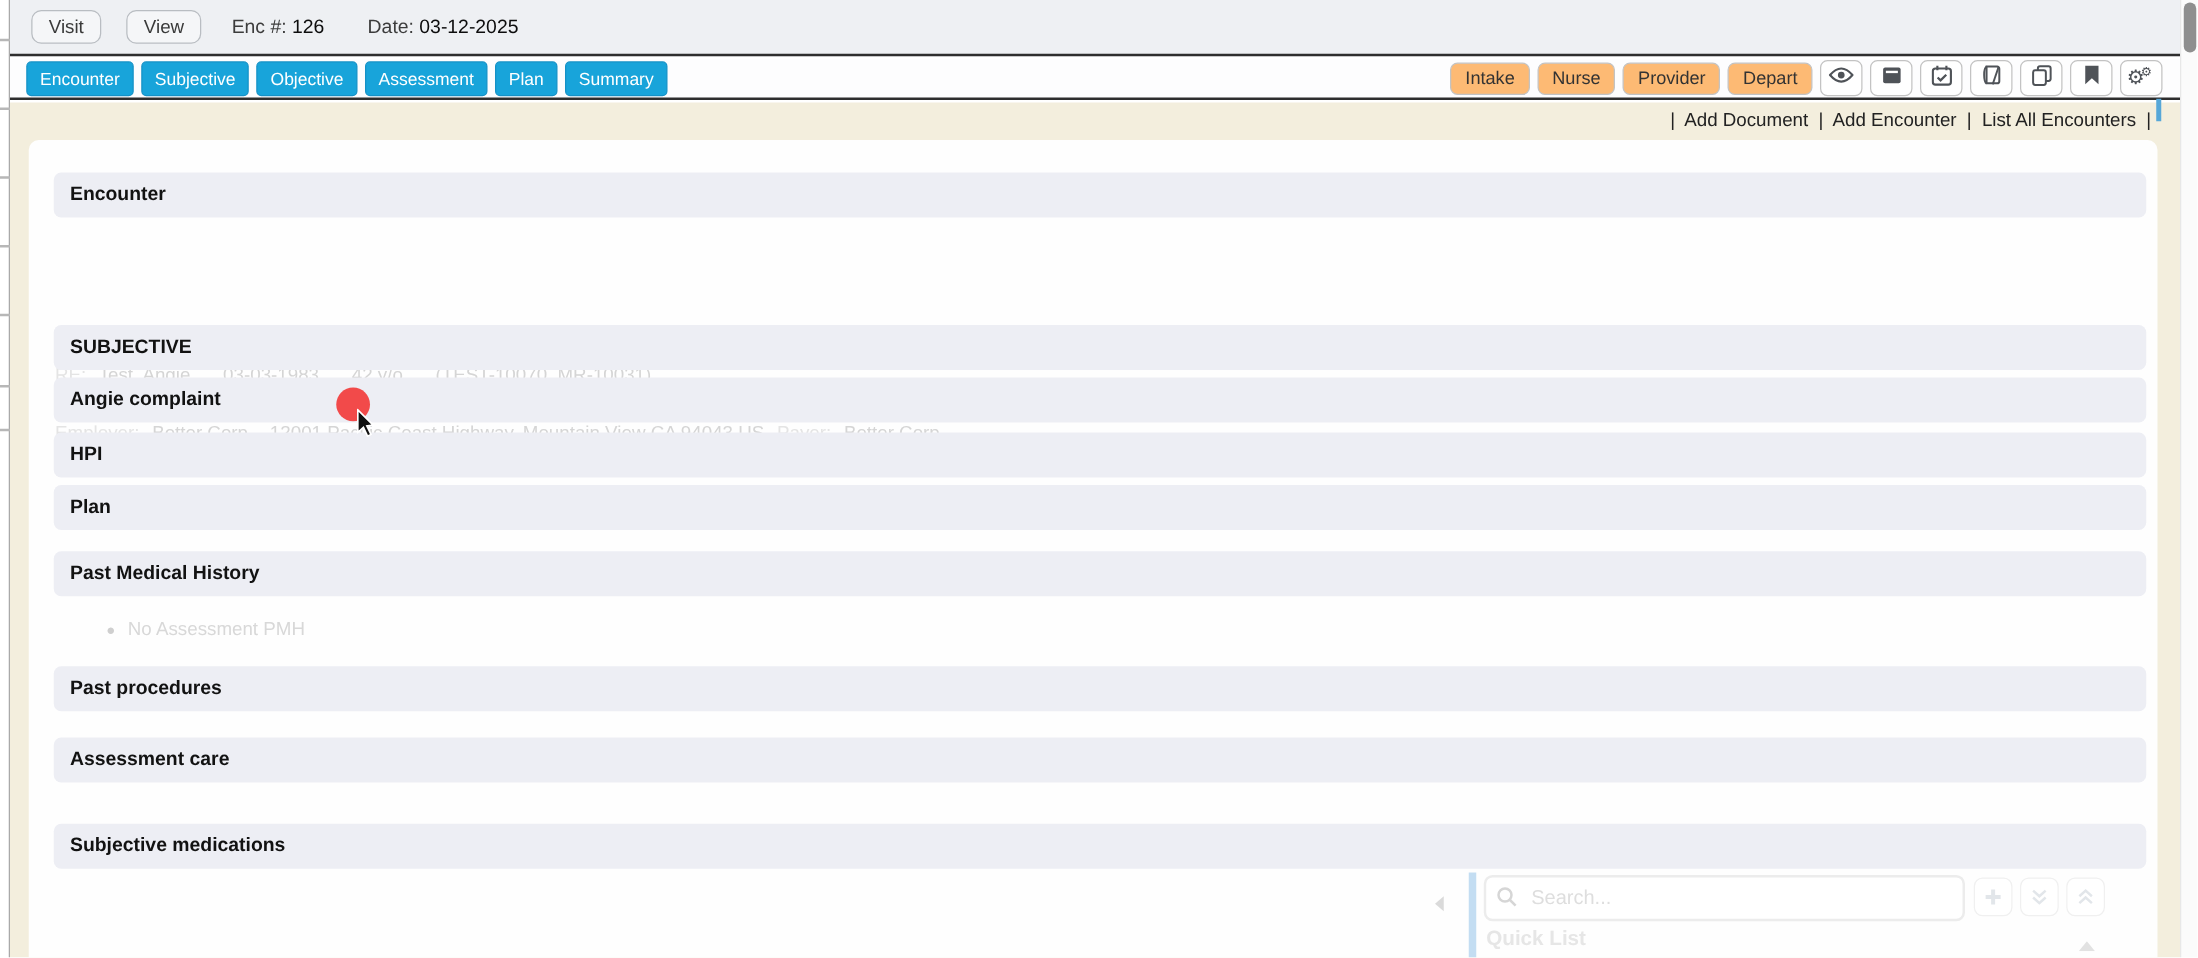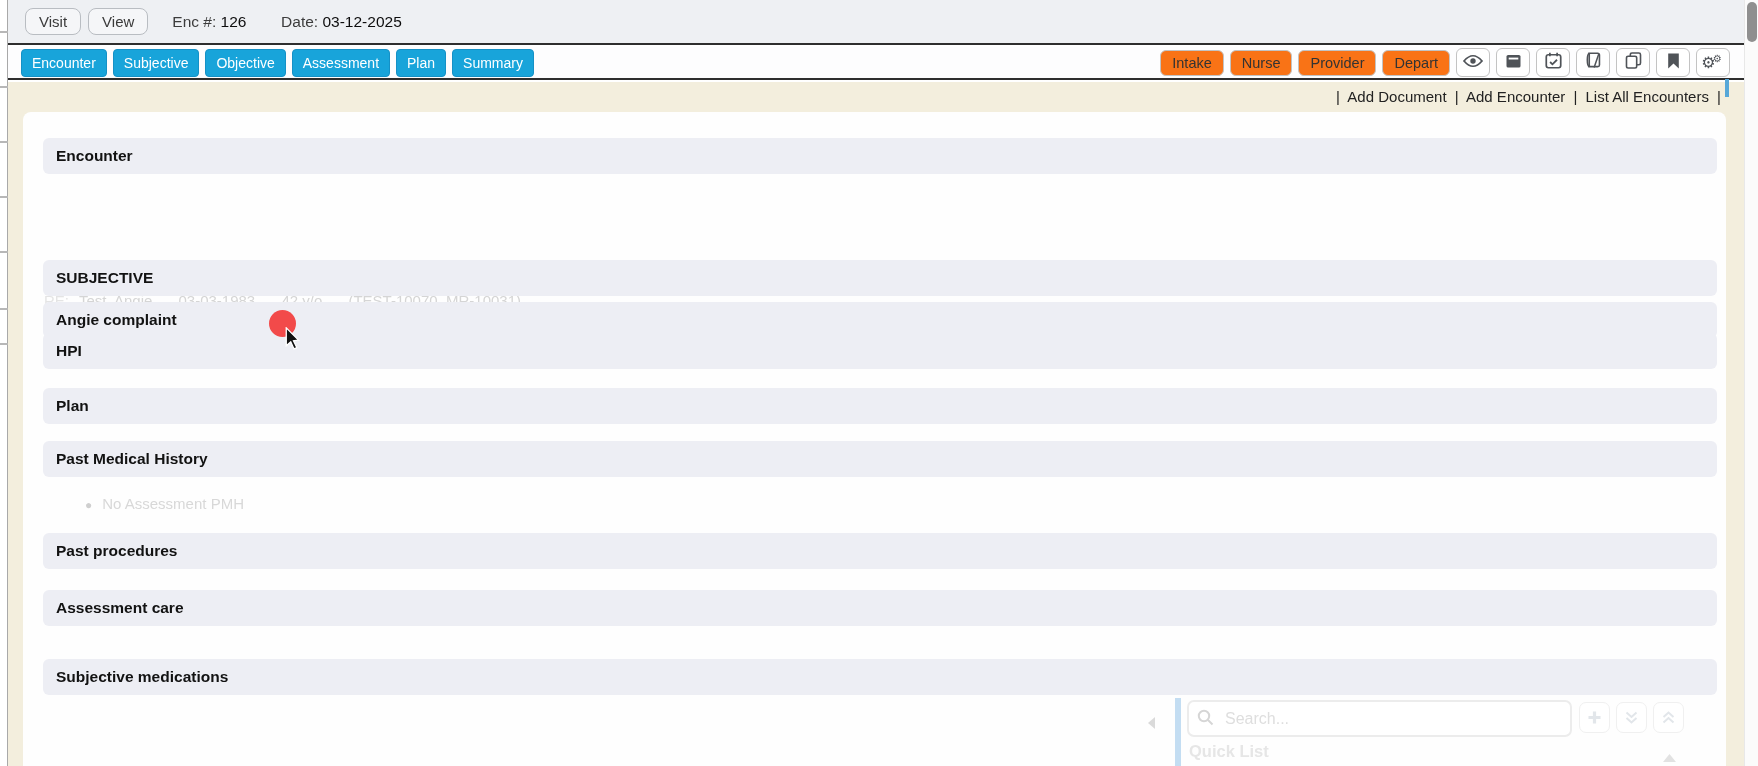--- a/index.html
+++ b/index.html
@@ -12,35 +12,35 @@
                 background:#fff; border-right:1px solid #a9a9a9; }
   .left-strip .tick { position:absolute; left:0; width:8px; height:2px; background:#b7b7b7; }
 
   
   .topbar { position:absolute; left:8px; top:0; width:1736px; height:45px;
             background:#eef0f3; border-bottom:2px solid #2e2e2e;
             display:flex; align-items:center; padding-left:17px; }
   .btn-plain { background:#f5f6f8; border:1px solid #b9bdc2; border-radius:8px;
                color:#3a3a3a; font-size:15px; padding:4px 13px; cursor:pointer;
                font-family:inherit; }
-  .topbar .btn-plain + .btn-plain { margin-left:7px; }
+  .topbar .btn-plain + .btn-plain { margin-left:20px; }
   .enc-meta { margin-left:24px; font-size:15.5px; color:#3c3c3c; }
   .enc-meta b { color:#0d0d0d; font-weight:400; }
   .enc-meta .meta-gap { display:inline-block; width:26px; }
 
   
   .toolbar { position:absolute; left:8px; top:47px; width:1736px; height:33px;
              background:#fdfdfe; border-bottom:2px solid #2e2e2e;
              display:flex; align-items:center; justify-content:space-between;
              padding:0 14px 0 13px; }
   .nav-group, .right-group { display:flex; align-items:center; }
   .btn-blue { background:#18a4da; border:1px solid #1591c6; border-radius:4px;
               color:#fff; font-size:14px; padding:5px 10px; margin-right:6px;
               cursor:pointer; font-family:inherit; }
-  .btn-stage { background:#f97316; border:1px solid #c3c3c3; border-radius:6px;
+  .btn-stage { background:#fdba74; border:1px solid #c3c3c3; border-radius:6px;
                color:#333; font-size:14.5px; padding:4px 11px; margin-left:6px;
                cursor:pointer; font-family:inherit; }
   .btn-icon { background:#fff; border:1px solid #c3c3c3; border-radius:6px;
               width:34px; height:29px; margin-left:6px; cursor:pointer;
               display:flex; align-items:center; justify-content:center; position:relative; }
   .gearwrap { font-size:16px; color:#4f5358; line-height:1; }
   .gearwrap .g2 { font-size:10px; position:relative; top:-6px; left:-3px; }
 
   
   .page { position:absolute; left:8px; top:82px; width:1736px; height:684px;
@@ -228,21 +228,21 @@
 
       <div class="pat-line" style="top:226px">
         <span class="lab" style="margin-right:6px">Employer:</span>
         <span class="val">Better Corp. - 12001 Pacific Coast Highway, Mountain View CA 94043 US</span>
         <span class="lab" style="margin:0 6px">Payer:</span>
         <span class="val">Better Corp.</span>
       </div>
 
       <div class="section-bar" style="top:148px">SUBJECTIVE</div>
       <div class="section-bar" style="top:190px">Angie complaint</div>
-      <div class="section-bar" style="top:221px">HPI</div>
+      <div class="section-bar" style="top:234px">HPI</div>
       <div class="section-bar" style="top:276px">Plan</div>
       <div class="section-bar" style="top:329px">Past Medical History</div>
 
       <div class="pmh-item" style="top:383px">
         <span class="bullet">●</span><span>No Assessment PMH</span>
       </div>
 
       <div class="section-bar" style="top:421px">Past procedures</div>
       <div class="section-bar" style="top:478px">Assessment care</div>
       <div class="section-bar" style="top:547px">Subjective medications</div>

